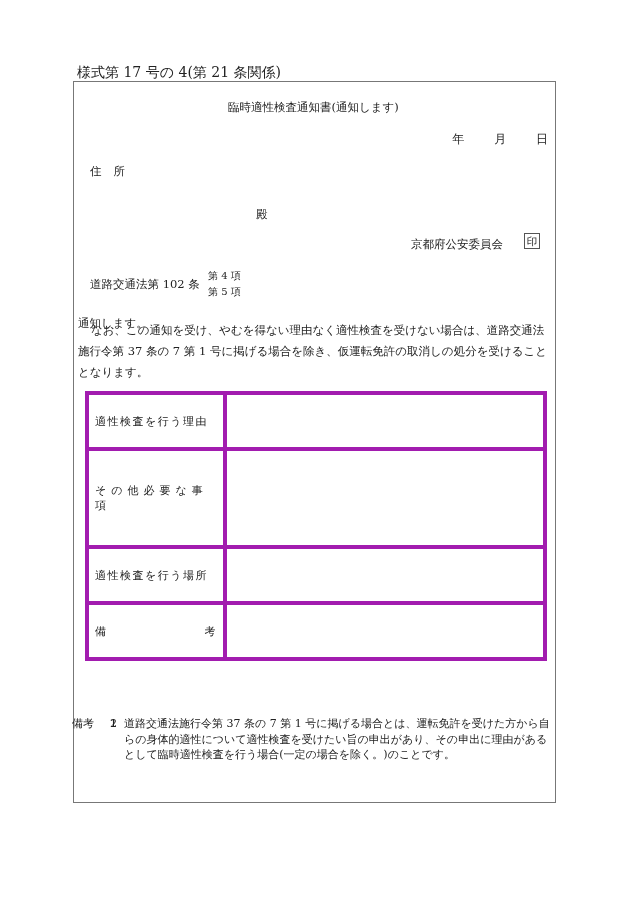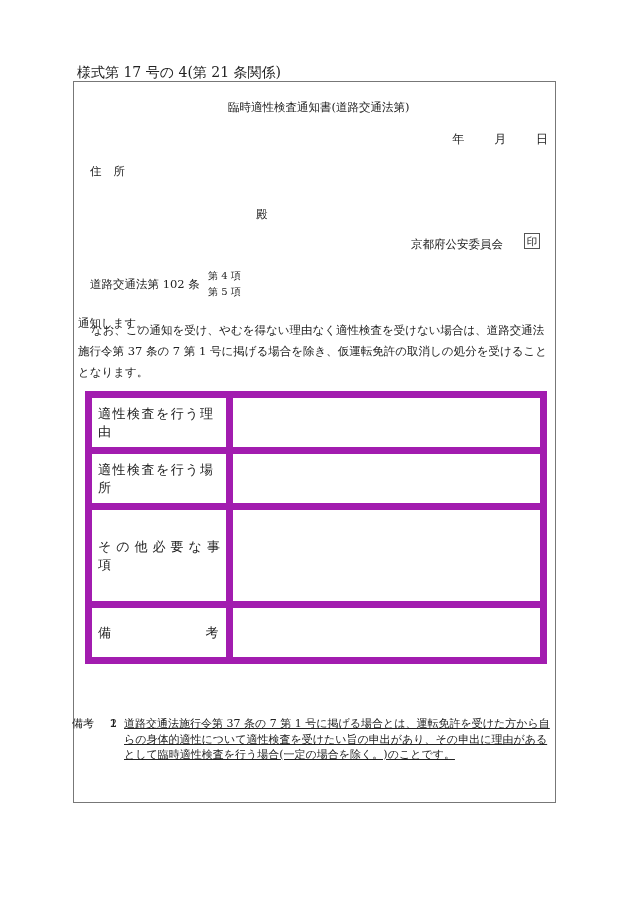--- a/index.html
+++ b/index.html
@@ -17,35 +17,35 @@
   .dono { left:182px; top:125px; }
   .issuer { right:52px; top:155px; }
   .seal { right:15px; top:151px; width:14px; height:14px; border:1px solid #555;
           font-size:10.5px; line-height:14px; text-align:center; }
   .p1a { left:16px; top:195px; }
   .clause { left:134px; top:186px; line-height:16px; font-size:10px; }
   .p1b { left:182px; top:195px; }
   .p1c { left:4px; top:234px; }
   .p2 { left:4px; top:238px; width:472px; white-space:normal; line-height:21px; text-indent:13px; }
   table.inspect { position:absolute; left:11px; top:309px; width:462px; border-collapse:collapse; }
-  table.inspect td { border:7px solid #a21caf; padding:0; font-size:13px; }
+  table.inspect td { border:4px solid #a21caf; padding:0; font-size:11px; }
   td.label { width:122px; padding-left:6px !important; letter-spacing:1.5px; }
   td.label.spread { letter-spacing:5px; }
-  .remarks { position:absolute; left:-2px; top:634px; width:480px; font-size:11px; line-height:15.5px;text-decoration:underline; }
+  .remarks { position:absolute; left:-2px; top:634px; width:480px; font-size:11px; line-height:15.5px; }
   .remarks .head { position:absolute; left:0; top:0; }
   .remarks .item { position:relative; margin-left:38px; padding-left:14px; }
   .remarks .num { position:absolute; left:0; top:0; }
 </style>
 </head>
 <body>
 
 <div class="form-number">様式第 17 号の 4(第 21 条関係)</div>
 
 <div class="frame">
-  <div class="abs title">臨時適性検査通知書(道路交通法第)</div>
+  <div class="abs title">臨時適性検査通知書(通知します)</div>
 
   <div class="abs date">
     <span>年</span>
     <span style="margin-left:26px">月</span>
     <span style="margin-left:26px">日</span>
   </div>
 
   <div class="abs addr">
     <span>住</span><span>所</span>
   </div>
@@ -63,26 +63,26 @@
   <div class="abs p1c">通知します。</div>
 
   <div class="abs p2">なお、この通知を受け、やむを得ない理由なく適性検査を受けない場合は、道路交通法施行令第 37 条の 7 第 1 号に掲げる場合を除き、仮運転免許の取消しの処分を受けることとなります。</div>
 
   <table class="inspect">
     <tbody>
         <tr style="height:56px">
       <td class="label">適性検査を行う理由</td>
       <td></td>
     </tr>
+    <tr style="height:98px">
+      <td class="label spread">その他必要な事項</td>
+      <td></td>
+    </tr>
     <tr style="height:56px">
       <td class="label">適性検査を行う場所</td>
-      <td></td>
-    </tr>
-    <tr style="height:98px">
-      <td class="label spread">その他必要な事項</td>
       <td></td>
     </tr>
     <tr style="height:56px">
       <td class="label" style="padding-right:6px">
         <div style="display:flex;justify-content:space-between;">
           <span>備</span>
           <span>考</span>
         </div>
       </td>
       <td></td>

